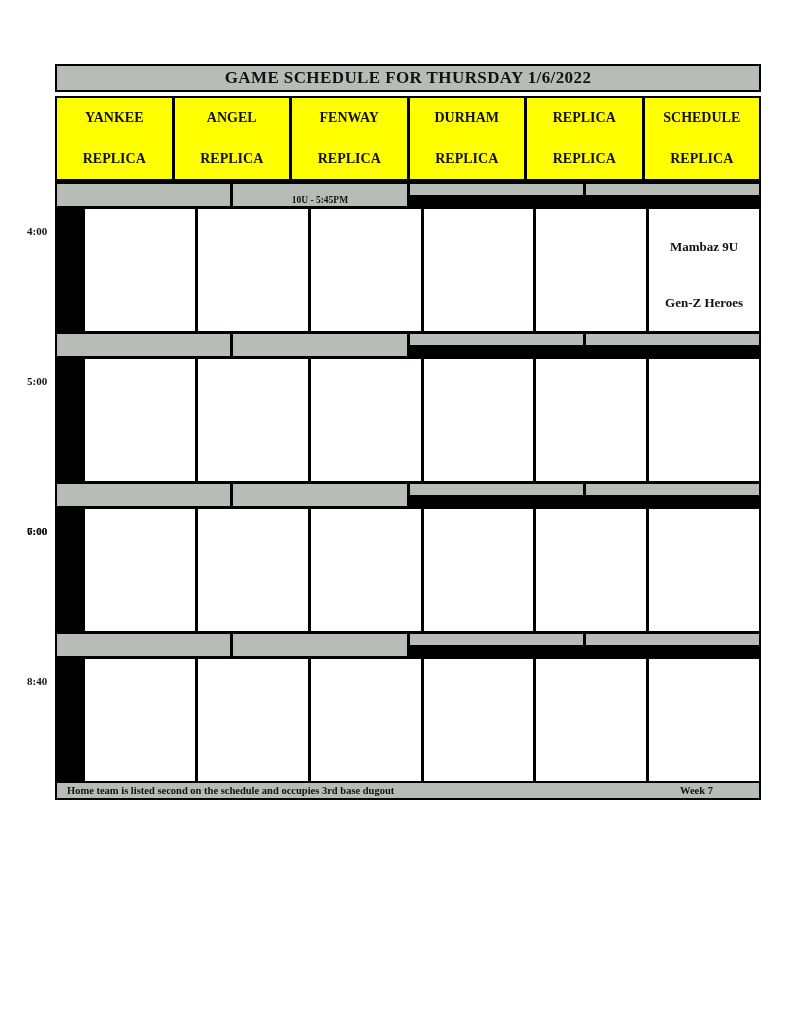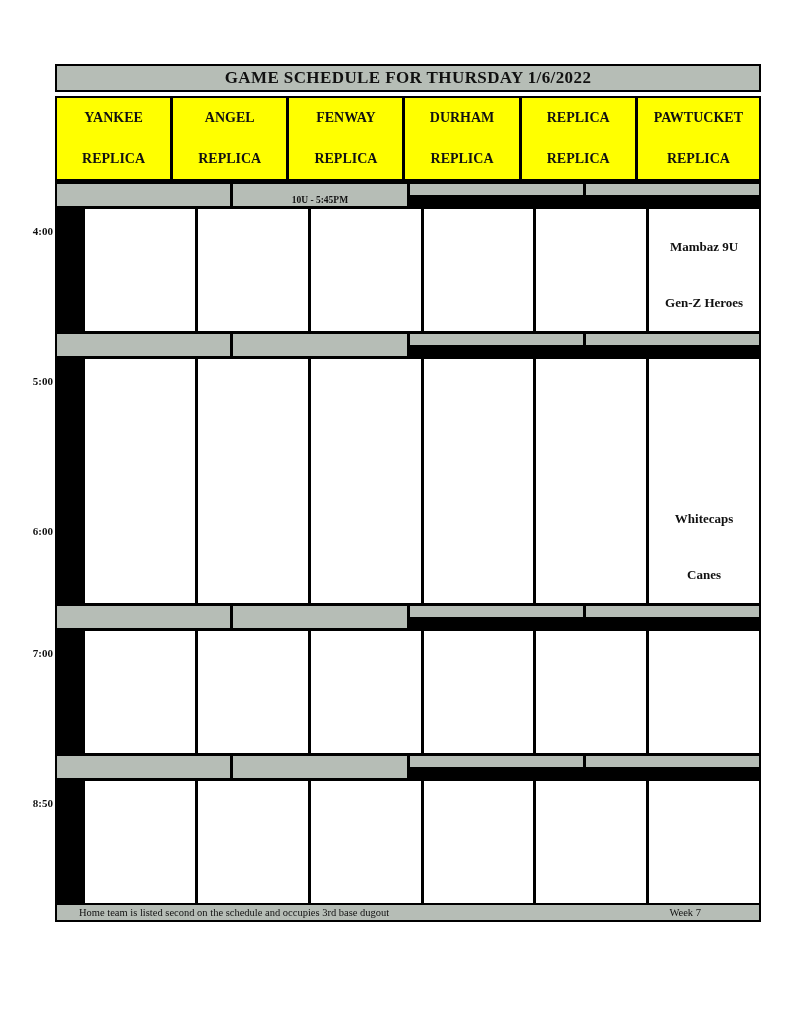--- a/index.html
+++ b/index.html
@@ -20,21 +20,21 @@
     display:grid; grid-template-columns:repeat(6,1fr); column-gap:3px;
     background:#000; border:2px solid #000;
   }
   .hcell { background:#ffff00; text-align:center; padding:12px 16px;font-family:Liberation Serif, serif; }
   .hname, .hsub { font-weight:700; font-size:14px; line-height:16px; }
   .hsub { margin-top:25px; }
 
   .slot { position:relative; }
   .time-label {
     position:absolute; left:-28px; top:44px; width:26px;
-    font-size:11px; font-weight:700; text-align:right;
+    font-size:11px; font-weight:700; text-align:left;
   }
   .strip {
     display:grid; grid-template-columns:repeat(4,1fr); column-gap:3px;
     background:#000; border-left:2px solid #000; border-right:2px solid #000;
     border-top:3px solid #000; border-bottom:3px solid #000;
   }
   .scell {
     background:#b6bdb6; height:11px; line-height:11px;
     font-size:9.5px; font-weight:700; text-align:center; overflow:hidden;
   }
@@ -46,21 +46,21 @@
   .away, .home {
     position:absolute; left:0; width:100%; text-align:center;
     font-weight:700; font-size:13px;
   }
   .away { top:30px; }
   .home { top:86px; }
 
   .footer-bar {
     box-sizing:border-box; height:19px; background:#b6bdb6; border:2px solid #000;
     display:flex; align-items:center; justify-content:space-between;
-    padding:0 22px; font-size:10.5px; font-weight:400;
+    padding:0 10px; font-size:10.5px; font-weight:700;
   }
   .week { margin-right:36px; }
 </style>
 </head>
 <body>
 
 <div class="sheet">
   <div class="table">
 
     <div class="title-bar">GAME SCHEDULE FOR THURSDAY 1/6/2022</div>
@@ -81,21 +81,21 @@
       </div>
       <div class="hcell">
         <div class="hname">DURHAM</div>
         <div class="hsub">REPLICA</div>
       </div>
       <div class="hcell">
         <div class="hname">REPLICA</div>
         <div class="hsub">REPLICA</div>
       </div>
       <div class="hcell">
-        <div class="hname">PAWTUCKET</div>
+        <div class="hname">SCHEDULE</div>
         <div class="hsub">REPLICA</div>
       </div>
     </div>
 
     <section class="slot">
       <div class="time-label">4:00</div>
       <div class="strip">
         <div class="scell"></div>
         <div class="scell"></div>
         <div class="scell"></div>
@@ -164,46 +164,20 @@
           </div>
         <div class="cell">
             <div class="away"></div>
             <div class="home"></div>
           </div>
       </div>
     </section>
 
     <section class="slot">
       <div class="time-label">6:00</div>
-      <div class="games-row">
-        <div class="cell">
-            <div class="away"></div>
-            <div class="home"></div>
-          </div>
-        <div class="cell">
-            <div class="away"></div>
-            <div class="home"></div>
-          </div>
-        <div class="cell">
-            <div class="away"></div>
-            <div class="home"></div>
-          </div>
-        <div class="cell">
-            <div class="away"></div>
-            <div class="home"></div>
-          </div>
-        <div class="cell">
-            <div class="away"></div>
-            <div class="home"></div>
-          </div>
-        <div class="cell">
-            <div class="away">Whitecaps</div>
-            <div class="home">Canes</div>
-          </div>
-      </div>
     </section>
 
     <section class="slot">
       <div class="time-label">7:00</div>
       <div class="strip">
         <div class="scell"></div>
         <div class="scell"></div>
         <div class="scell"></div>
         <div class="scell"></div>
         <div class="scell"></div>
@@ -231,21 +205,21 @@
             <div class="home"></div>
           </div>
         <div class="cell">
             <div class="away"></div>
             <div class="home"></div>
           </div>
       </div>
     </section>
 
     <section class="slot">
-      <div class="time-label">8:50</div>
+      <div class="time-label">8:40</div>
       <div class="strip">
         <div class="scell"></div>
         <div class="scell"></div>
         <div class="scell"></div>
         <div class="scell"></div>
         <div class="scell"></div>
         <div class="scell"></div>
       </div>
       <div class="games-row">
         <div class="cell">

